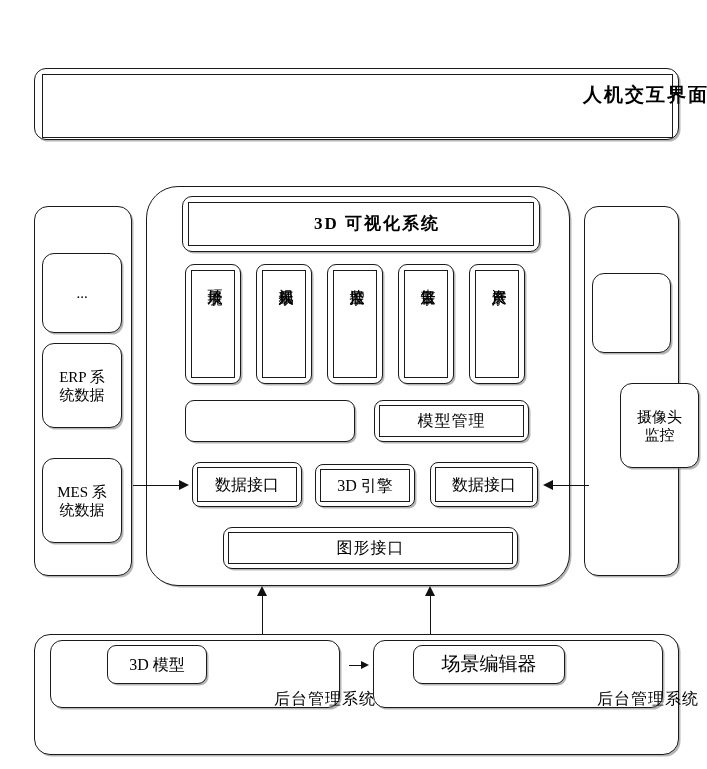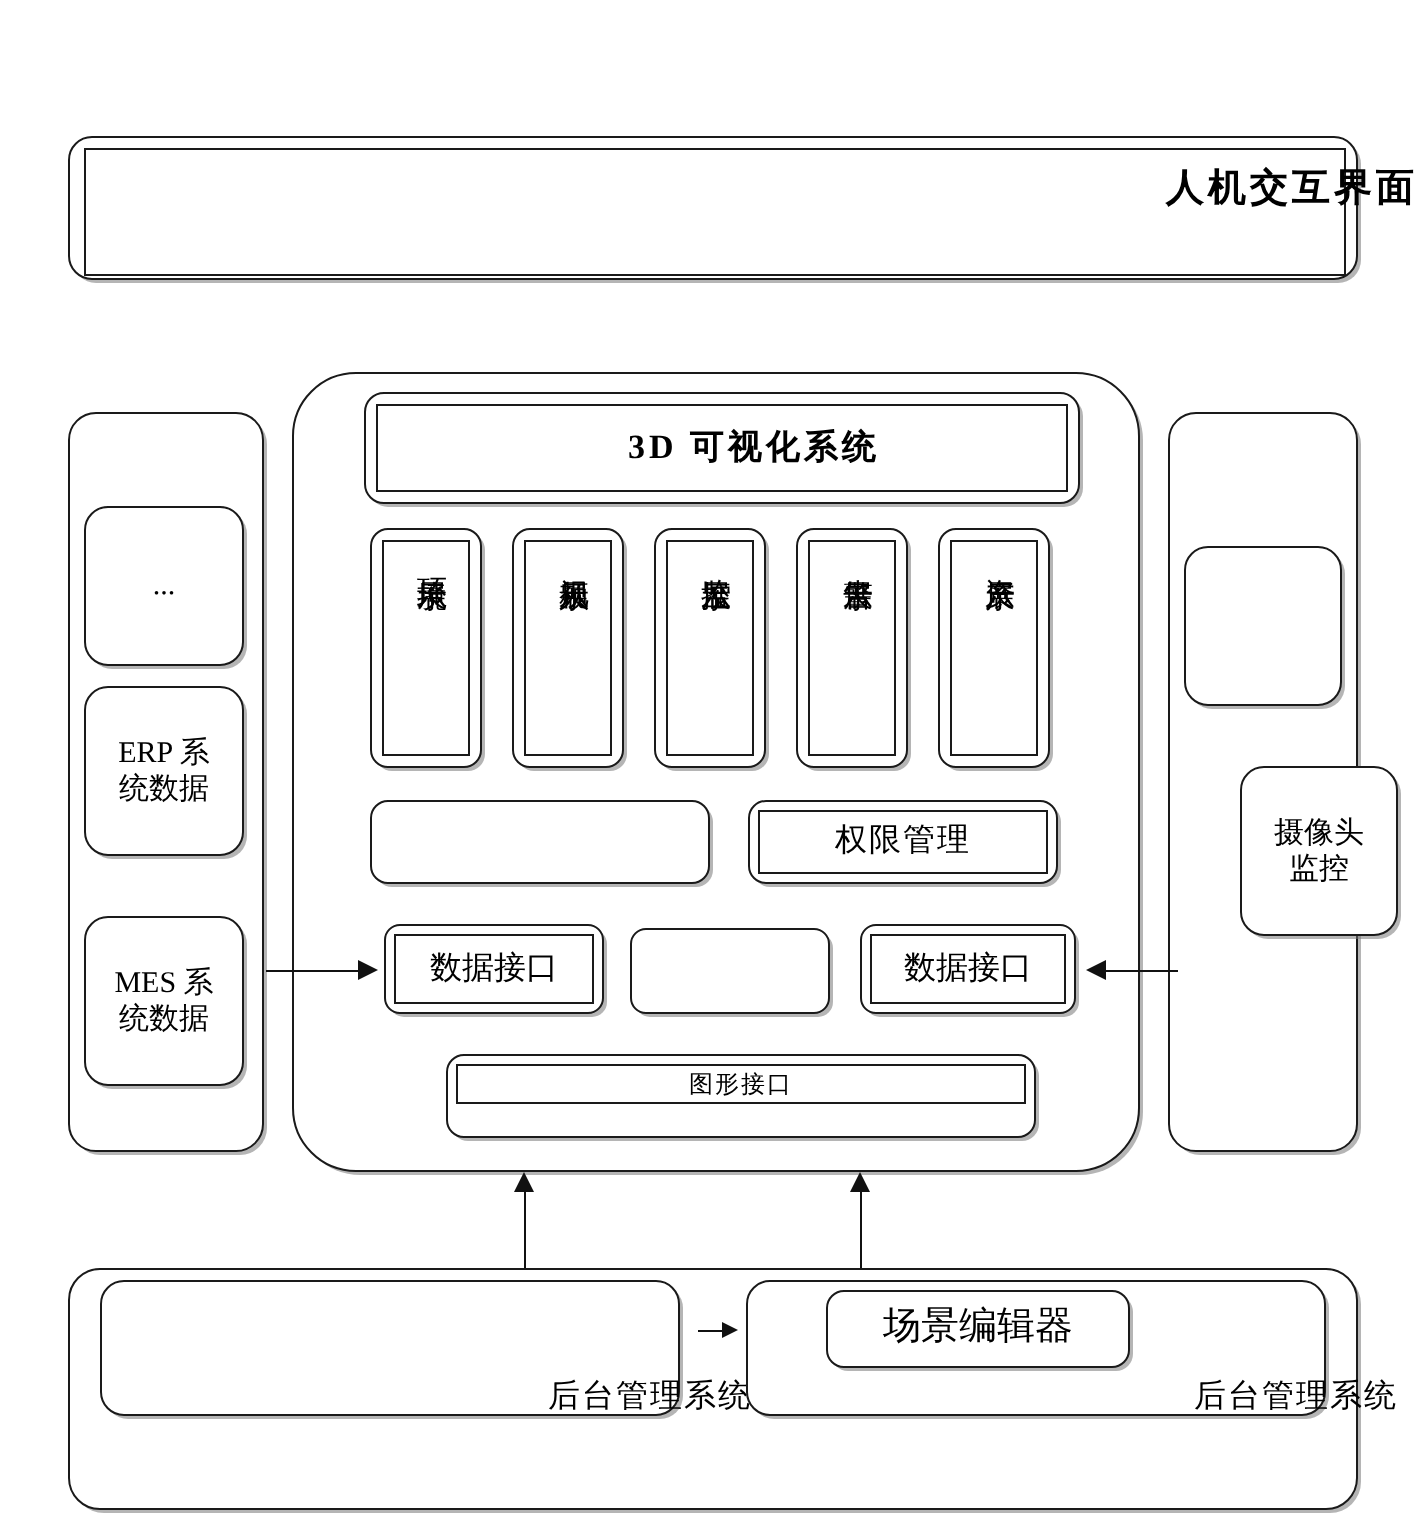--- a/index.html
+++ b/index.html
@@ -168,36 +168,38 @@
 
   <div class="abs shell" style="left:469px; top:264px; width:56px; height:120px; border-radius:9px;">
     <div class="abs inner-rect" style="left:5px; top:5px; right:5px; bottom:5px;">
       <span class="vtext">资产展示</span>
     </div>
   </div>
 
   <div class="abs shell" style="left:185px; top:400px; width:170px; height:42px; border-radius:9px;"></div>
 
   <div class="abs shell" style="left:374px; top:400px; width:155px; height:42px; border-radius:9px;"></div>
-  <div class="abs inner-rect center-box" style="left:379px; top:405px; width:145px; height:32px; font-size:16px; letter-spacing:1px;">权限管理</div>
+  <div class="abs inner-rect center-box" style="left:379px; top:405px; width:145px; height:32px; font-size:16px; letter-spacing:1px;">模型管理</div>
 
   <div class="abs shell" style="left:192px; top:462px; width:110px; height:45px; border-radius:8px;"></div>
   <div class="abs inner-rect center-box" style="left:197px; top:467px; width:100px; height:35px; font-size:16px;">数据接口</div>
 
   <div class="abs shell" style="left:315px; top:464px; width:100px; height:43px; border-radius:8px;"></div>
+  <div class="abs inner-rect center-box" style="left:320px; top:469px; width:90px; height:33px; font-size:16px;">3D 引擎</div>
 
   <div class="abs shell" style="left:430px; top:462px; width:108px; height:45px; border-radius:8px;"></div>
   <div class="abs inner-rect center-box" style="left:435px; top:467px; width:98px; height:35px; font-size:16px;">数据接口</div>
 
   <div class="abs shell" style="left:223px; top:527px; width:295px; height:42px; border-radius:9px;"></div>
-  <div class="abs inner-rect center-box" style="left:228px; top:532px; width:285px; height:20px; font-size:12px; letter-spacing:1px;">图形接口</div>
+  <div class="abs inner-rect center-box" style="left:228px; top:532px; width:285px; height:32px; font-size:16px; letter-spacing:1px;">图形接口</div>
 
   <div class="abs shell" style="left:34px; top:634px; width:645px; height:121px; border-radius:16px;"></div>
 
   <div class="abs shell" style="left:50px; top:640px; width:290px; height:68px; border-radius:12px;"></div>
+  <div class="abs shell center-box" style="left:107px; top:645px; width:100px; height:39px; border-radius:9px; font-size:16px;">3D 模型</div>
   <div class="label" style="top:690px; left:50px; width:290px; font-size:16px; letter-spacing:1px;">后台管理系统</div>
 
   <div class="abs shell" style="left:373px; top:640px; width:290px; height:68px; border-radius:12px;"></div>
   <div class="abs shell center-box" style="left:413px; top:645px; width:152px; height:39px; border-radius:9px; font-size:19px;">场景编辑器</div>
   <div class="label" style="top:690px; left:373px; width:290px; font-size:16px; letter-spacing:1px;">后台管理系统</div>
 
   <div class="arrow-line-h" style="left:133px; top:485px; width:48px;"></div>
   <div class="arrow-head ah-right" style="left:179px; top:480px;"></div>
 
   <div class="arrow-line-h" style="left:551px; top:485px; width:38px;"></div>

